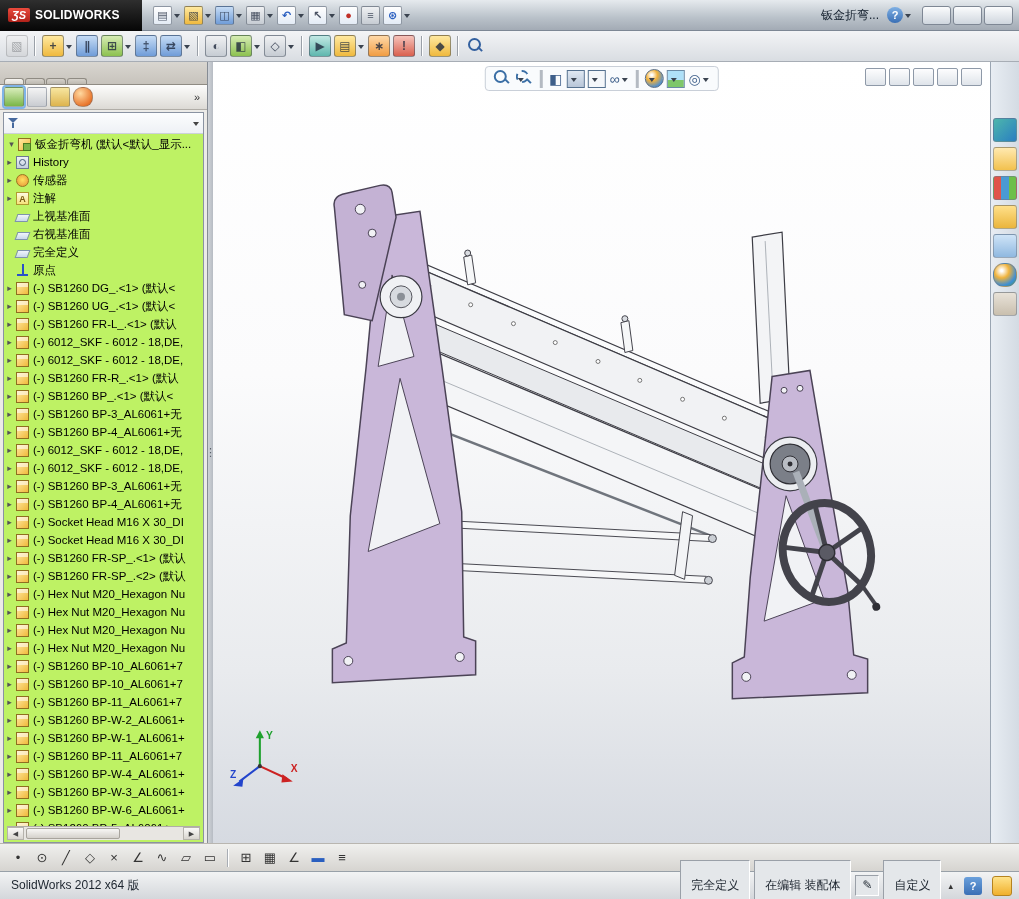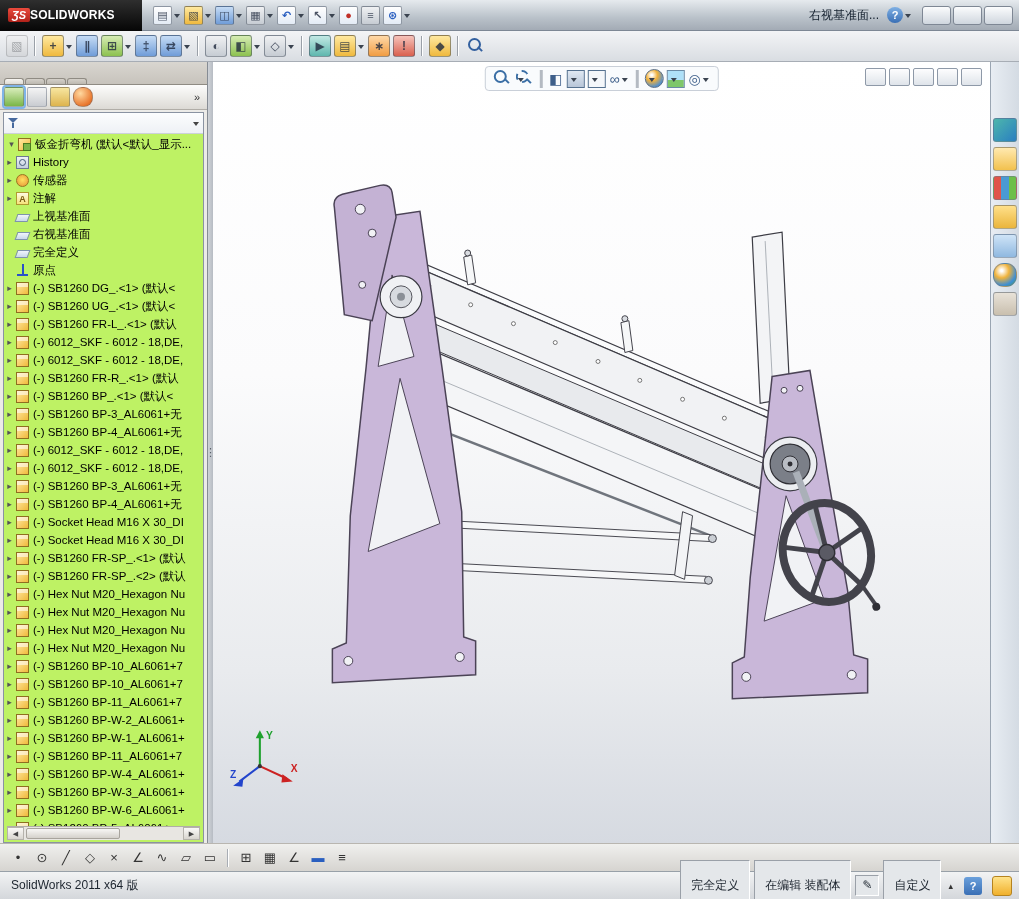--- a/index.html
+++ b/index.html
@@ -4,21 +4,21 @@
 <style>
   html,body{margin:0;padding:0;}
   body{width:1019px;height:899px;overflow:hidden;position:relative;
        font-family:"Liberation Sans","DejaVu Sans",sans-serif;font-size:12px;color:#1a1a1a;
        background:#cfd3d8;-webkit-user-select:none;user-select:none;}
   .app{position:absolute;inset:0;display:flex;flex-direction:column;box-shadow:inset 0 0 0 1px #5c6877;}
 
   
   .titlebar{height:30px;flex:none;display:flex;align-items:center;
             background:linear-gradient(180deg,#e6eaee,#b9c1c9 60%,#a3abb5);border-bottom:1px solid #7d8794;}
-  .brand{width:142px;height:100%;background:linear-gradient(#303030,#060606);display:flex;align-items:center;padding:16px 8px;box-sizing:border-box;flex:none;}
+  .brand{width:142px;height:100%;background:linear-gradient(#303030,#060606);display:flex;align-items:center;gap:5px;padding:16px 8px;box-sizing:border-box;flex:none;}
   .brand-mark{background:linear-gradient(#ea4a3c,#b1221a);color:#fff;font-weight:bold;font-style:italic;font-size:11px;padding:1px 4px;border-radius:2px;}
   .brand-text{color:#fff;font-weight:bold;font-size:12px;letter-spacing:.2px;}
   .menubar{display:flex;height:100%;align-items:center;margin-left:4px;}
   .menu-item{padding:0 9px;line-height:30px;font-size:12px;color:#111;cursor:default;}
   .quick-icons{display:flex;align-items:center;margin-left:10px;gap:1px;}
   .qi-btn{display:inline-flex;align-items:center;padding:1px;}
   .chip{width:20px;height:20px;border:1px solid rgba(70,80,95,.55);border-radius:3px;display:flex;align-items:center;justify-content:center;
         background:linear-gradient(#eef1f4,#cdd3da);}
   .qi-btn .chip{width:17px;height:17px;border-radius:2px;}
   .g{font-size:12px;line-height:1;color:rgba(30,40,60,.8);font-weight:bold;}
@@ -223,21 +223,21 @@
           </span>
 
         </span>
         <span class="qi-btn ic-w gl-b">
           <span class="chip">
             <span class="g">⊛</span>
           </span>
           <span class="dd"></span>
         </span>
     </div>
-    <div class="doc-title">右视基准面...</div>
+    <div class="doc-title">钣金折弯...</div>
     <div class="help-btn">
       <span class="help-q">?</span>
       <span class="dd"></span>
     </div>
     <div class="win-controls">
       <span class="wb"></span>
         <span class="wb"></span>
         <span class="wb"></span>
     </div>
   </div>
@@ -792,21 +792,21 @@
       </span>
       <span class="sk-btn blue">
         <span class="g">▬</span>
       </span>
       <span class="sk-btn">
         <span class="g">≡</span>
       </span>
   </div>
 
   <div class="statusbar">
-    <span class="sb-app">SolidWorks 2011 x64 版</span>
+    <span class="sb-app">SolidWorks 2012 x64 版</span>
     <span class="sb-flex"></span>
     <span class="sb-seg">完全定义</span>
     <span class="sb-seg">在编辑 装配体</span>
     <span class="sb-seg sb-ico">✎</span>
     <span class="sb-seg">自定义</span>
     <span class="sb-up">▴</span>
     <span class="sb-help">?</span>
     <span class="sb-tip"></span>
   </div>
 

